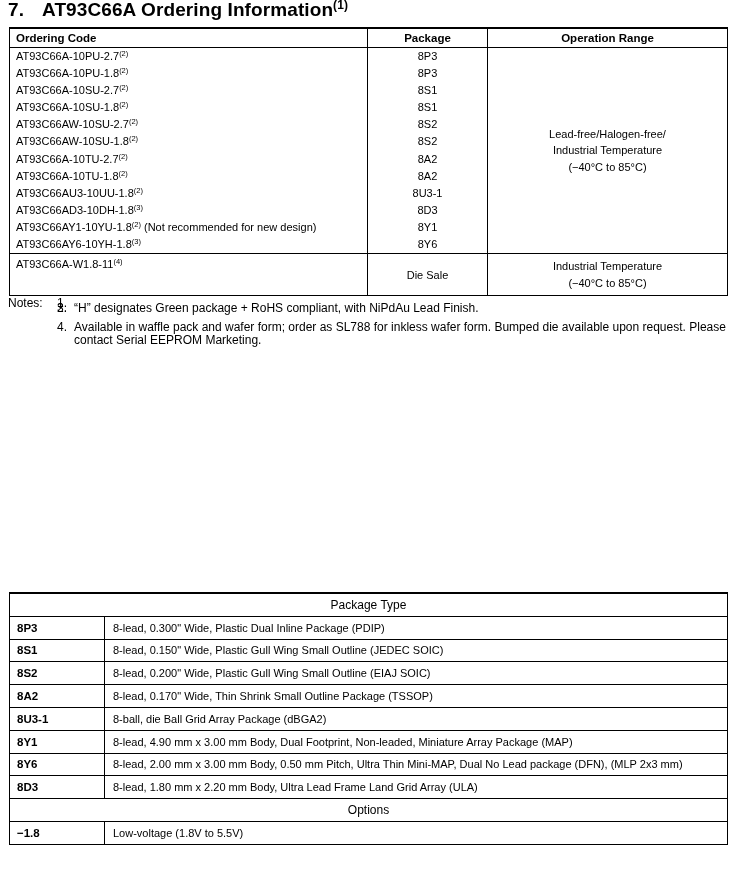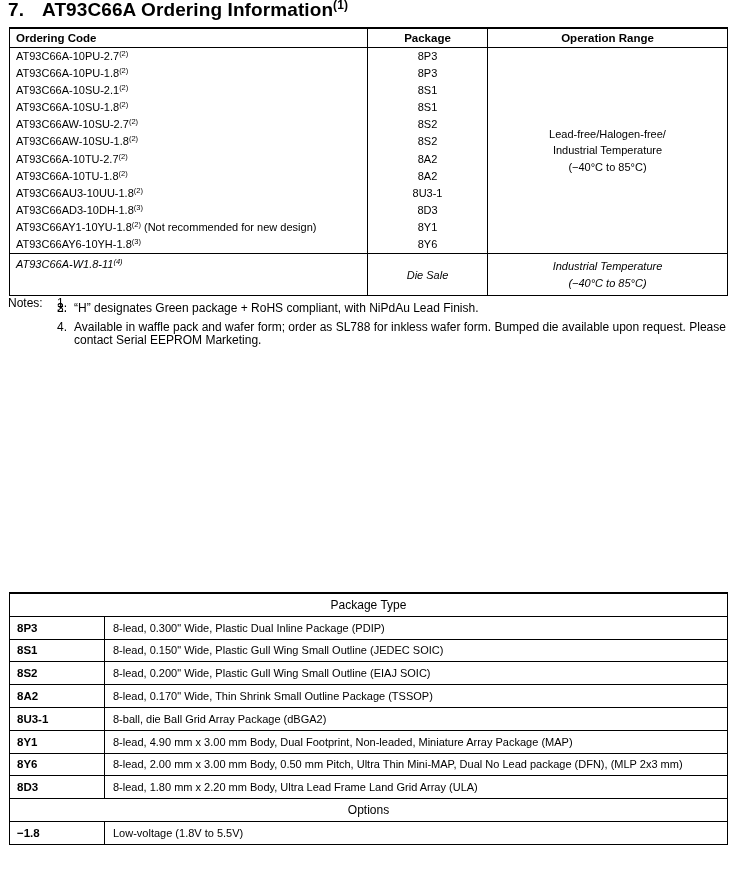--- a/index.html
+++ b/index.html
@@ -28,21 +28,21 @@
     font-weight: bold; font-size: 11.5px; height: 18px; padding: 0 0 0 6px;
     border-bottom: 1px solid #000; border-right: 1px solid #000;
     text-align: left;
   }
   table.ord th.center { text-align: center; padding: 0; }
   table.ord td { padding: 0 0 0 6px; vertical-align: top; border-right: 1px solid #000; }
   table.ord td.pkg { text-align: center; padding: 0; }
   table.ord td.rng { text-align: center; vertical-align: middle; padding: 0; line-height: 16.5px; }
   .line { height: 17.1px; line-height: 17.1px; white-space: nowrap; }
   .grp1 td { padding-top: 2px; padding-bottom: 1px; }
-  .grp2 td { border-top: 1px solid #000; font-style: italic; }
+  .grp2 td { border-top: 1px solid #000; }
   .grp2 td.code, .grp2 td.pkg { vertical-align: middle; height: 37px; }
   .grp2 td.code { vertical-align: top; padding-top: 4px; }
 
   
   .notes { position: absolute; left: 8px; top: 297px; font-size: 12px; width: 727px; }
   .note { position: relative; padding-left: 66px; line-height: 13.5px; margin-bottom: 5px; }
   .note .lbl { position: absolute; left: 0; top: 0; }
   .note .idx { position: absolute; left: 49px; top: 0; }
 
   
@@ -70,21 +70,21 @@
       <th style="width:351px">Ordering Code</th>
       <th class="center" style="width:119px">Package</th>
       <th class="center">Operation Range</th>
     </tr>
   </thead>
   <tbody>
     <tr class="grp1">
       <td class="code">
         <div class="line"><span>AT93C66A-10PU-2.7</span><sup class="n">(2)</sup></div>
         <div class="line"><span>AT93C66A-10PU-1.8</span><sup class="n">(2)</sup></div>
-        <div class="line"><span>AT93C66A-10SU-2.1</span><sup class="n">(2)</sup></div>
+        <div class="line"><span>AT93C66A-10SU-2.7</span><sup class="n">(2)</sup></div>
         <div class="line"><span>AT93C66A-10SU-1.8</span><sup class="n">(2)</sup></div>
         <div class="line"><span>AT93C66AW-10SU-2.7</span><sup class="n">(2)</sup></div>
         <div class="line"><span>AT93C66AW-10SU-1.8</span><sup class="n">(2)</sup></div>
         <div class="line"><span>AT93C66A-10TU-2.7</span><sup class="n">(2)</sup></div>
         <div class="line"><span>AT93C66A-10TU-1.8</span><sup class="n">(2)</sup></div>
         <div class="line"><span>AT93C66AU3-10UU-1.8</span><sup class="n">(2)</sup></div>
         <div class="line"><span>AT93C66AD3-10DH-1.8</span><sup class="n">(3)</sup></div>
         <div class="line"><span>AT93C66AY1-10YU-1.8</span><sup class="n">(2)</sup><span> (Not recommended for new design)</span></div>
         <div class="line"><span>AT93C66AY6-10YH-1.8</span><sup class="n">(3)</sup></div>
       </td>

